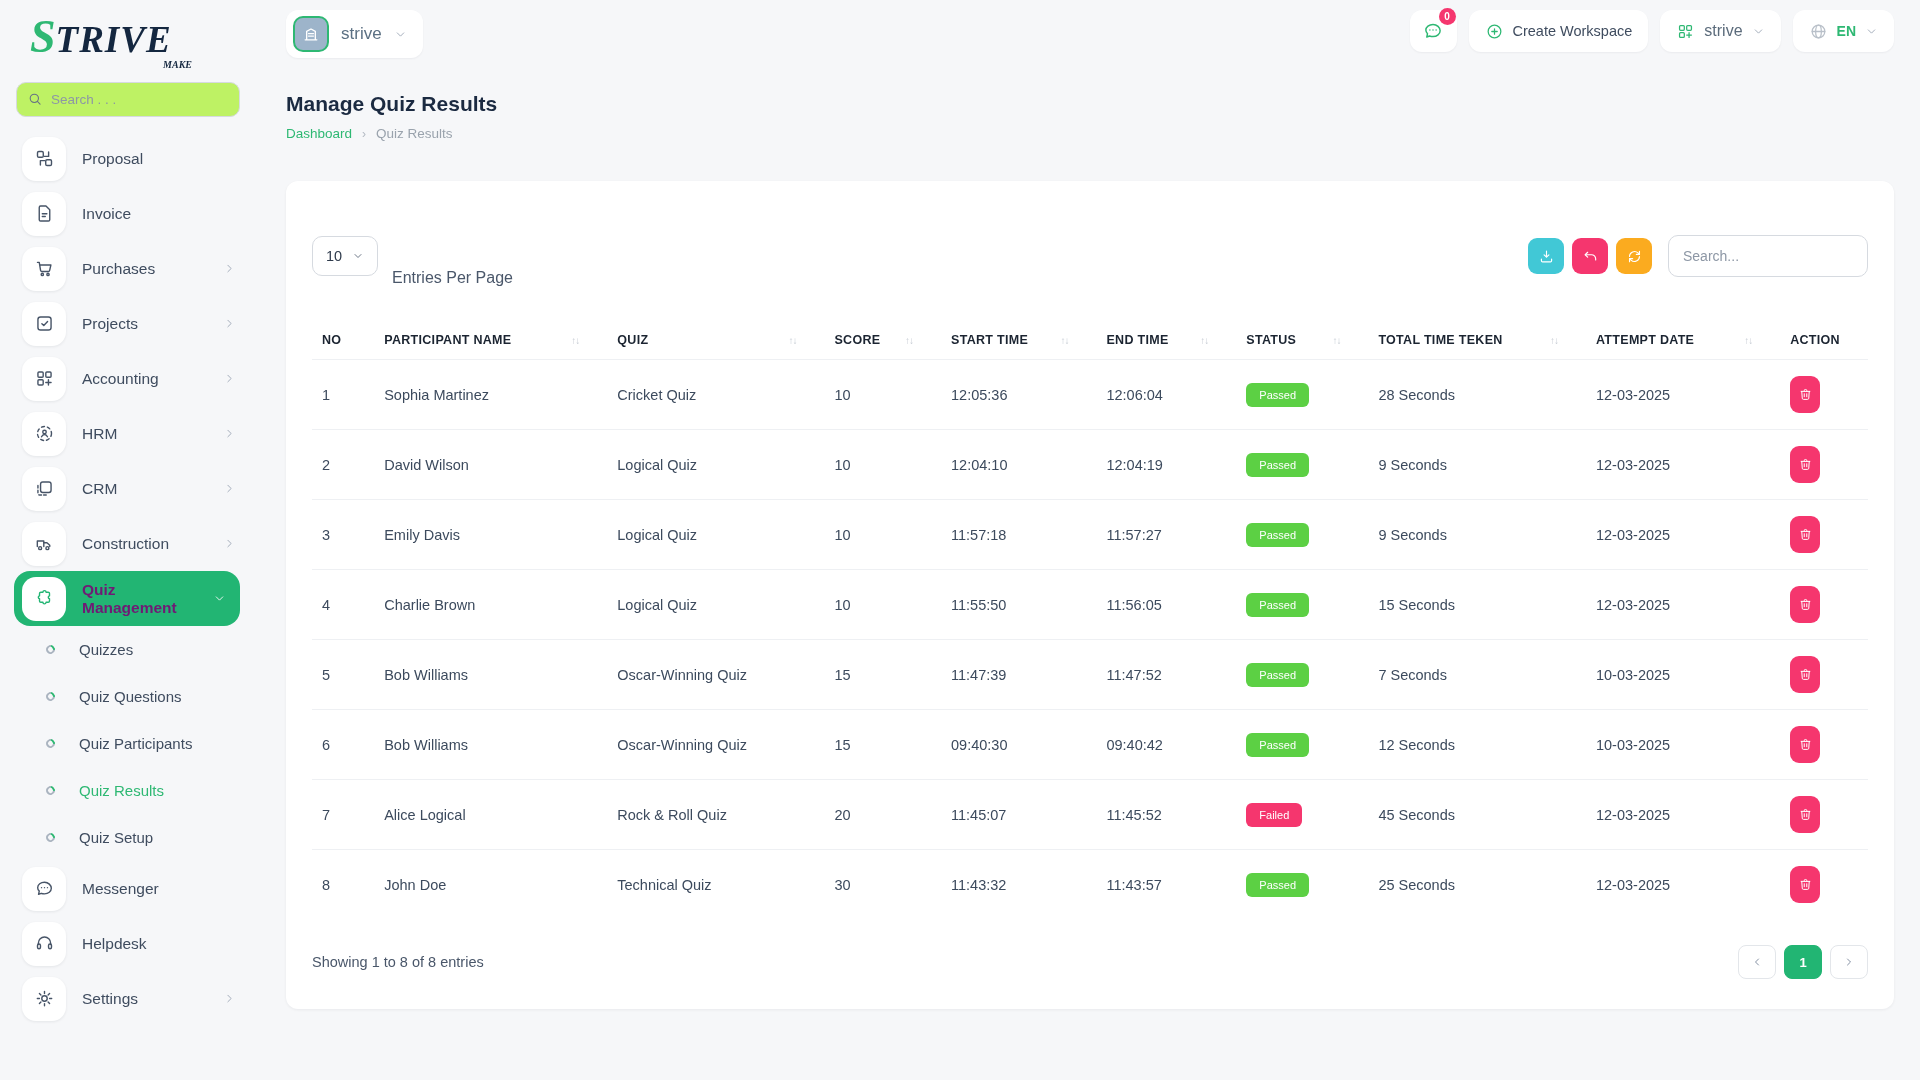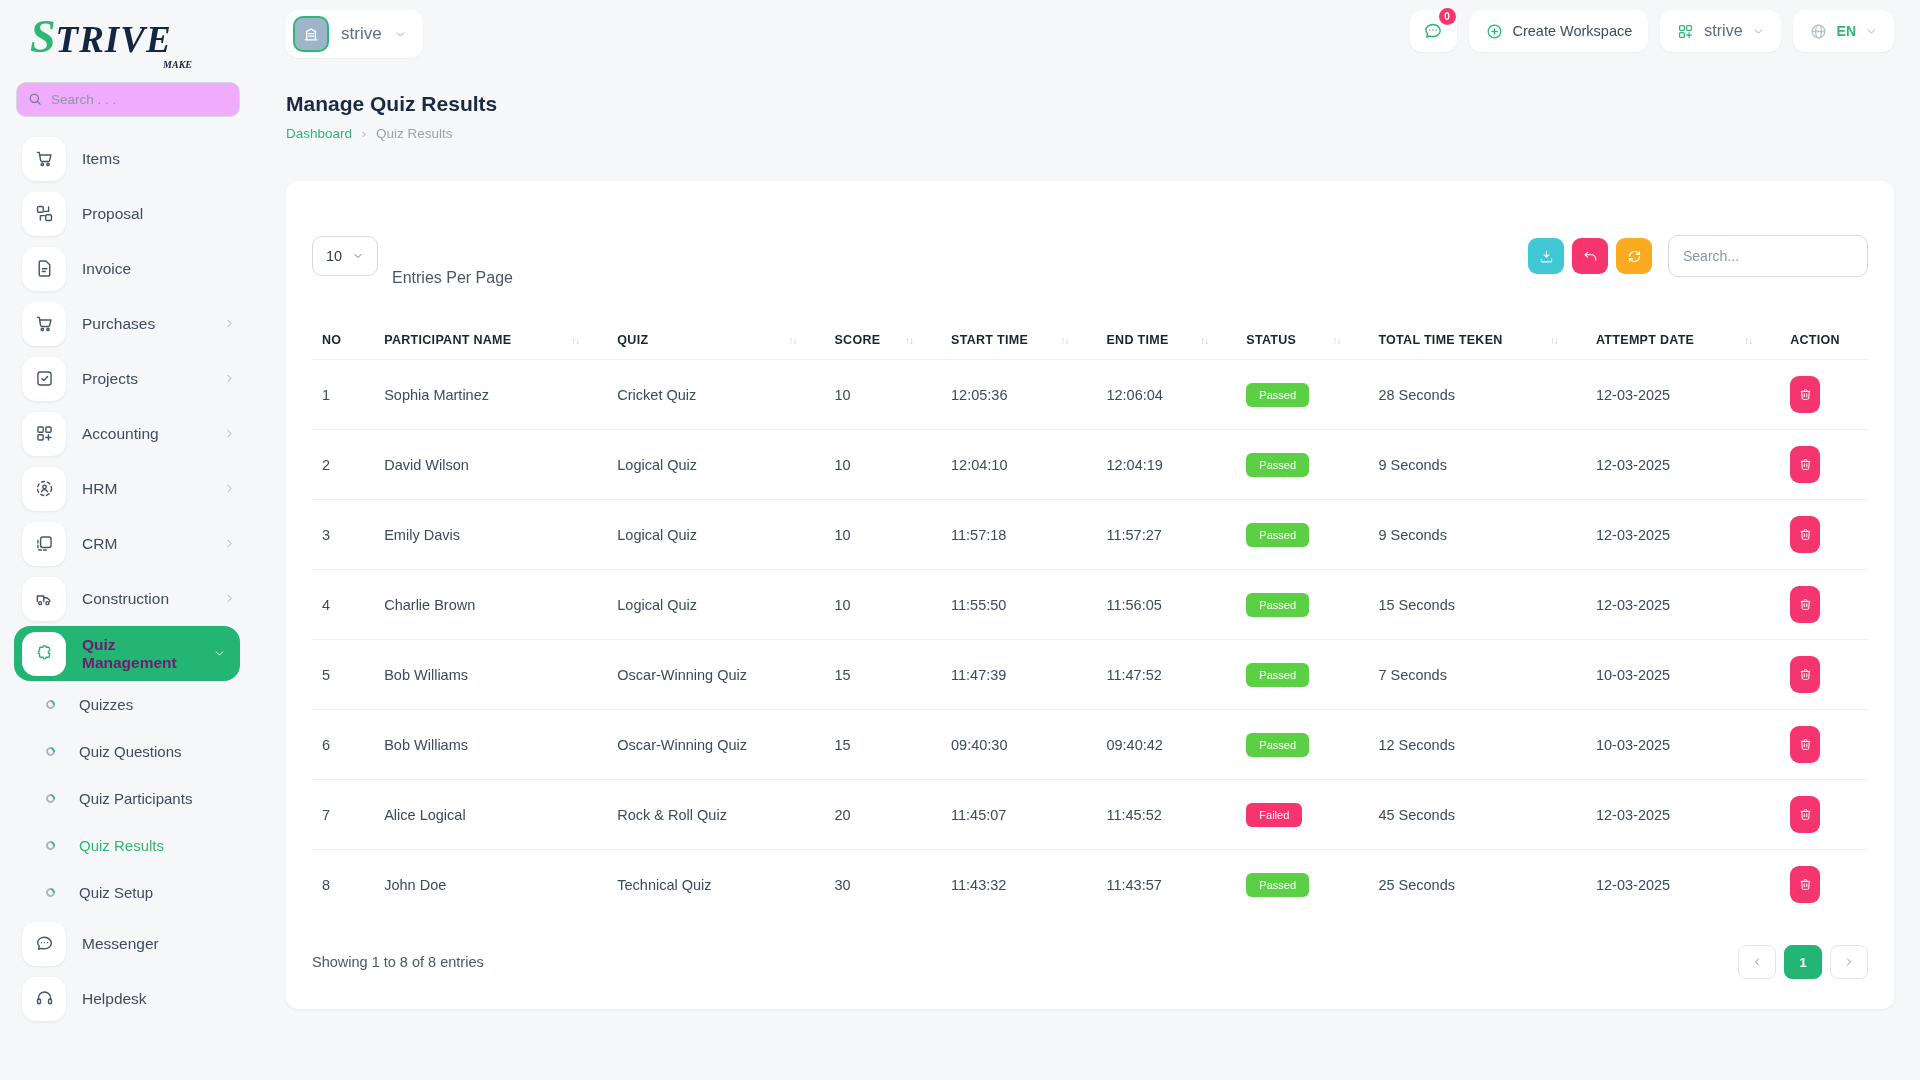--- a/index.html
+++ b/index.html
@@ -15,21 +15,21 @@
   
   .sidebar { width:256px; flex:0 0 256px; padding-top:10px; overflow:hidden; }
   .logo { padding:6px 24px 0 30px; width:220px; cursor:pointer; }
   .logo-row { display:flex; align-items:baseline; font-family:"Liberation Serif", serif; font-style:italic; font-weight:bold; }
   .logo-s { color:#2eb873; font-size:46px; line-height:.9; }
   .logo-rest { color:#142740; font-size:37px; letter-spacing:1px; }
   .logo-tagline { text-align:right; font-family:"Liberation Serif", serif; font-style:italic; font-weight:bold; font-size:10px; color:#142740; margin-top:-2px; padding-right:4px; }
 
   .search-wrap { margin:12px 16px 10px; position:relative; }
   .search-wrap .mag { position:absolute; left:11px; top:9px; width:16px; height:16px; color:#667085; }
-  .search-input { width:100%; height:35px; border:1px solid #d6dae0; border-radius:10px; background:#f0abfc; padding:0 12px 0 34px; font-size:13.5px; color:#475467; outline:none; }
+  .search-input { width:100%; height:35px; border:1px solid #d6dae0; border-radius:10px; background:#bef264; padding:0 12px 0 34px; font-size:13.5px; color:#475467; outline:none; }
   .search-input::placeholder { color:#8d97a5; }
 
   .nav { padding-top:4px; }
   .nav-item { display:flex; align-items:center; height:55px; padding:0 20px 0 22px; cursor:pointer; }
   .nav-icon { width:44px; height:44px; flex:0 0 44px; background:#fff; border-radius:14px; box-shadow:0 1px 3px rgba(16,24,40,.08); display:flex; align-items:center; justify-content:center; color:#475467; }
   .nav-icon svg { width:21px; height:21px; }
   .nav-label { margin-left:16px; font-size:15.5px; color:#3f4c5f; }
   .nav-arrow { margin-left:auto; color:#98a2b3; display:flex; }
   .nav-arrow svg { width:13px; height:13px; }
   .nav-item.active { background:var(--accent); border-radius:16px; margin:0 16px 0 14px; padding:0 14px 0 8px; }
@@ -121,30 +121,20 @@
       <span class="mag"><svg viewBox="0 0 24 24" fill="none" stroke="currentColor" stroke-width="1.6" stroke-linecap="round" stroke-linejoin="round">
             <circle cx="11" cy="11" r="6.2"></circle>
             <path d="m15.6 15.6 4 4"></path>
           </svg></span>
       <input class="search-input" type="text" placeholder="Search . . ." style="">
     </div>
     <nav class="nav">
         <div class="nav-item">
           <span class="nav-icon">
             <svg viewBox="0 0 24 24" fill="none" stroke="currentColor" stroke-width="1.6" stroke-linecap="round" stroke-linejoin="round">
-              <path d="M4 5h2l1.5 9.2a1.6 1.6 0 0 0 1.6 1.3h7.2a1.6 1.6 0 0 0 1.6-1.3L19.3 8H6.6"></path>
-              <circle cx="9.5" cy="18.8" r="1.3"></circle>
-              <circle cx="16" cy="18.8" r="1.3"></circle>
-            </svg>
-          </span>
-          <span class="nav-label">Items</span>
-        </div>
-        <div class="nav-item">
-          <span class="nav-icon">
-            <svg viewBox="0 0 24 24" fill="none" stroke="currentColor" stroke-width="1.6" stroke-linecap="round" stroke-linejoin="round">
               <rect x="4" y="4" width="6.6" height="6.6" rx="1.5"></rect>
               <rect x="13.4" y="13.4" width="6.6" height="6.6" rx="1.5"></rect>
               <path d="M16.7 4.6v5h-5"></path>
               <path d="M7.3 19.4v-5h5"></path>
             </svg>
           </span>
           <span class="nav-label">Proposal</span>
         </div>
         <div class="nav-item">
           <span class="nav-icon">
@@ -289,20 +279,34 @@
         </div>
         <div class="nav-item">
           <span class="nav-icon">
             <svg viewBox="0 0 24 24" fill="none" stroke="currentColor" stroke-width="1.6" stroke-linecap="round" stroke-linejoin="round">
               <path d="M5 13.2v-1.6a7 7 0 0 1 14 0v1.6"></path>
               <rect x="4" y="12.6" width="3.4" height="5.4" rx="1.7"></rect>
               <rect x="16.6" y="12.6" width="3.4" height="5.4" rx="1.7"></rect>
             </svg>
           </span>
           <span class="nav-label">Helpdesk</span>
+        </div>
+        <div class="nav-item">
+          <span class="nav-icon">
+            <svg viewBox="0 0 24 24" fill="none" stroke="currentColor" stroke-width="1.6" stroke-linecap="round" stroke-linejoin="round">
+              <circle cx="12" cy="12" r="3.1"></circle>
+              <path d="M12 3.8v2.4M12 17.8v2.4M3.8 12h2.4M17.8 12h2.4M6.2 6.2l1.7 1.7M16.1 16.1l1.7 1.7M6.2 17.8l1.7-1.7M16.1 7.9l1.7-1.7"></path>
+            </svg>
+          </span>
+          <span class="nav-label">Settings</span>
+          <span class="nav-arrow">
+            <svg viewBox="0 0 24 24" fill="none" stroke="currentColor" stroke-width="1.6" stroke-linecap="round" stroke-linejoin="round">
+              <path d="m9 6 6 6-6 6"></path>
+            </svg>
+          </span>
         </div>
       </nav>
   </aside>
 
   <div class="main">
     <div class="topbar">
       <div class="ws-pill">
         <span class="ws-icon">
             <svg viewBox="0 0 24 24" fill="none" stroke="currentColor" stroke-width="1.6" stroke-linecap="round" stroke-linejoin="round">
               <path d="M5 19h14M6.8 19V8.8L12 6l5.2 2.8V19"></path>

